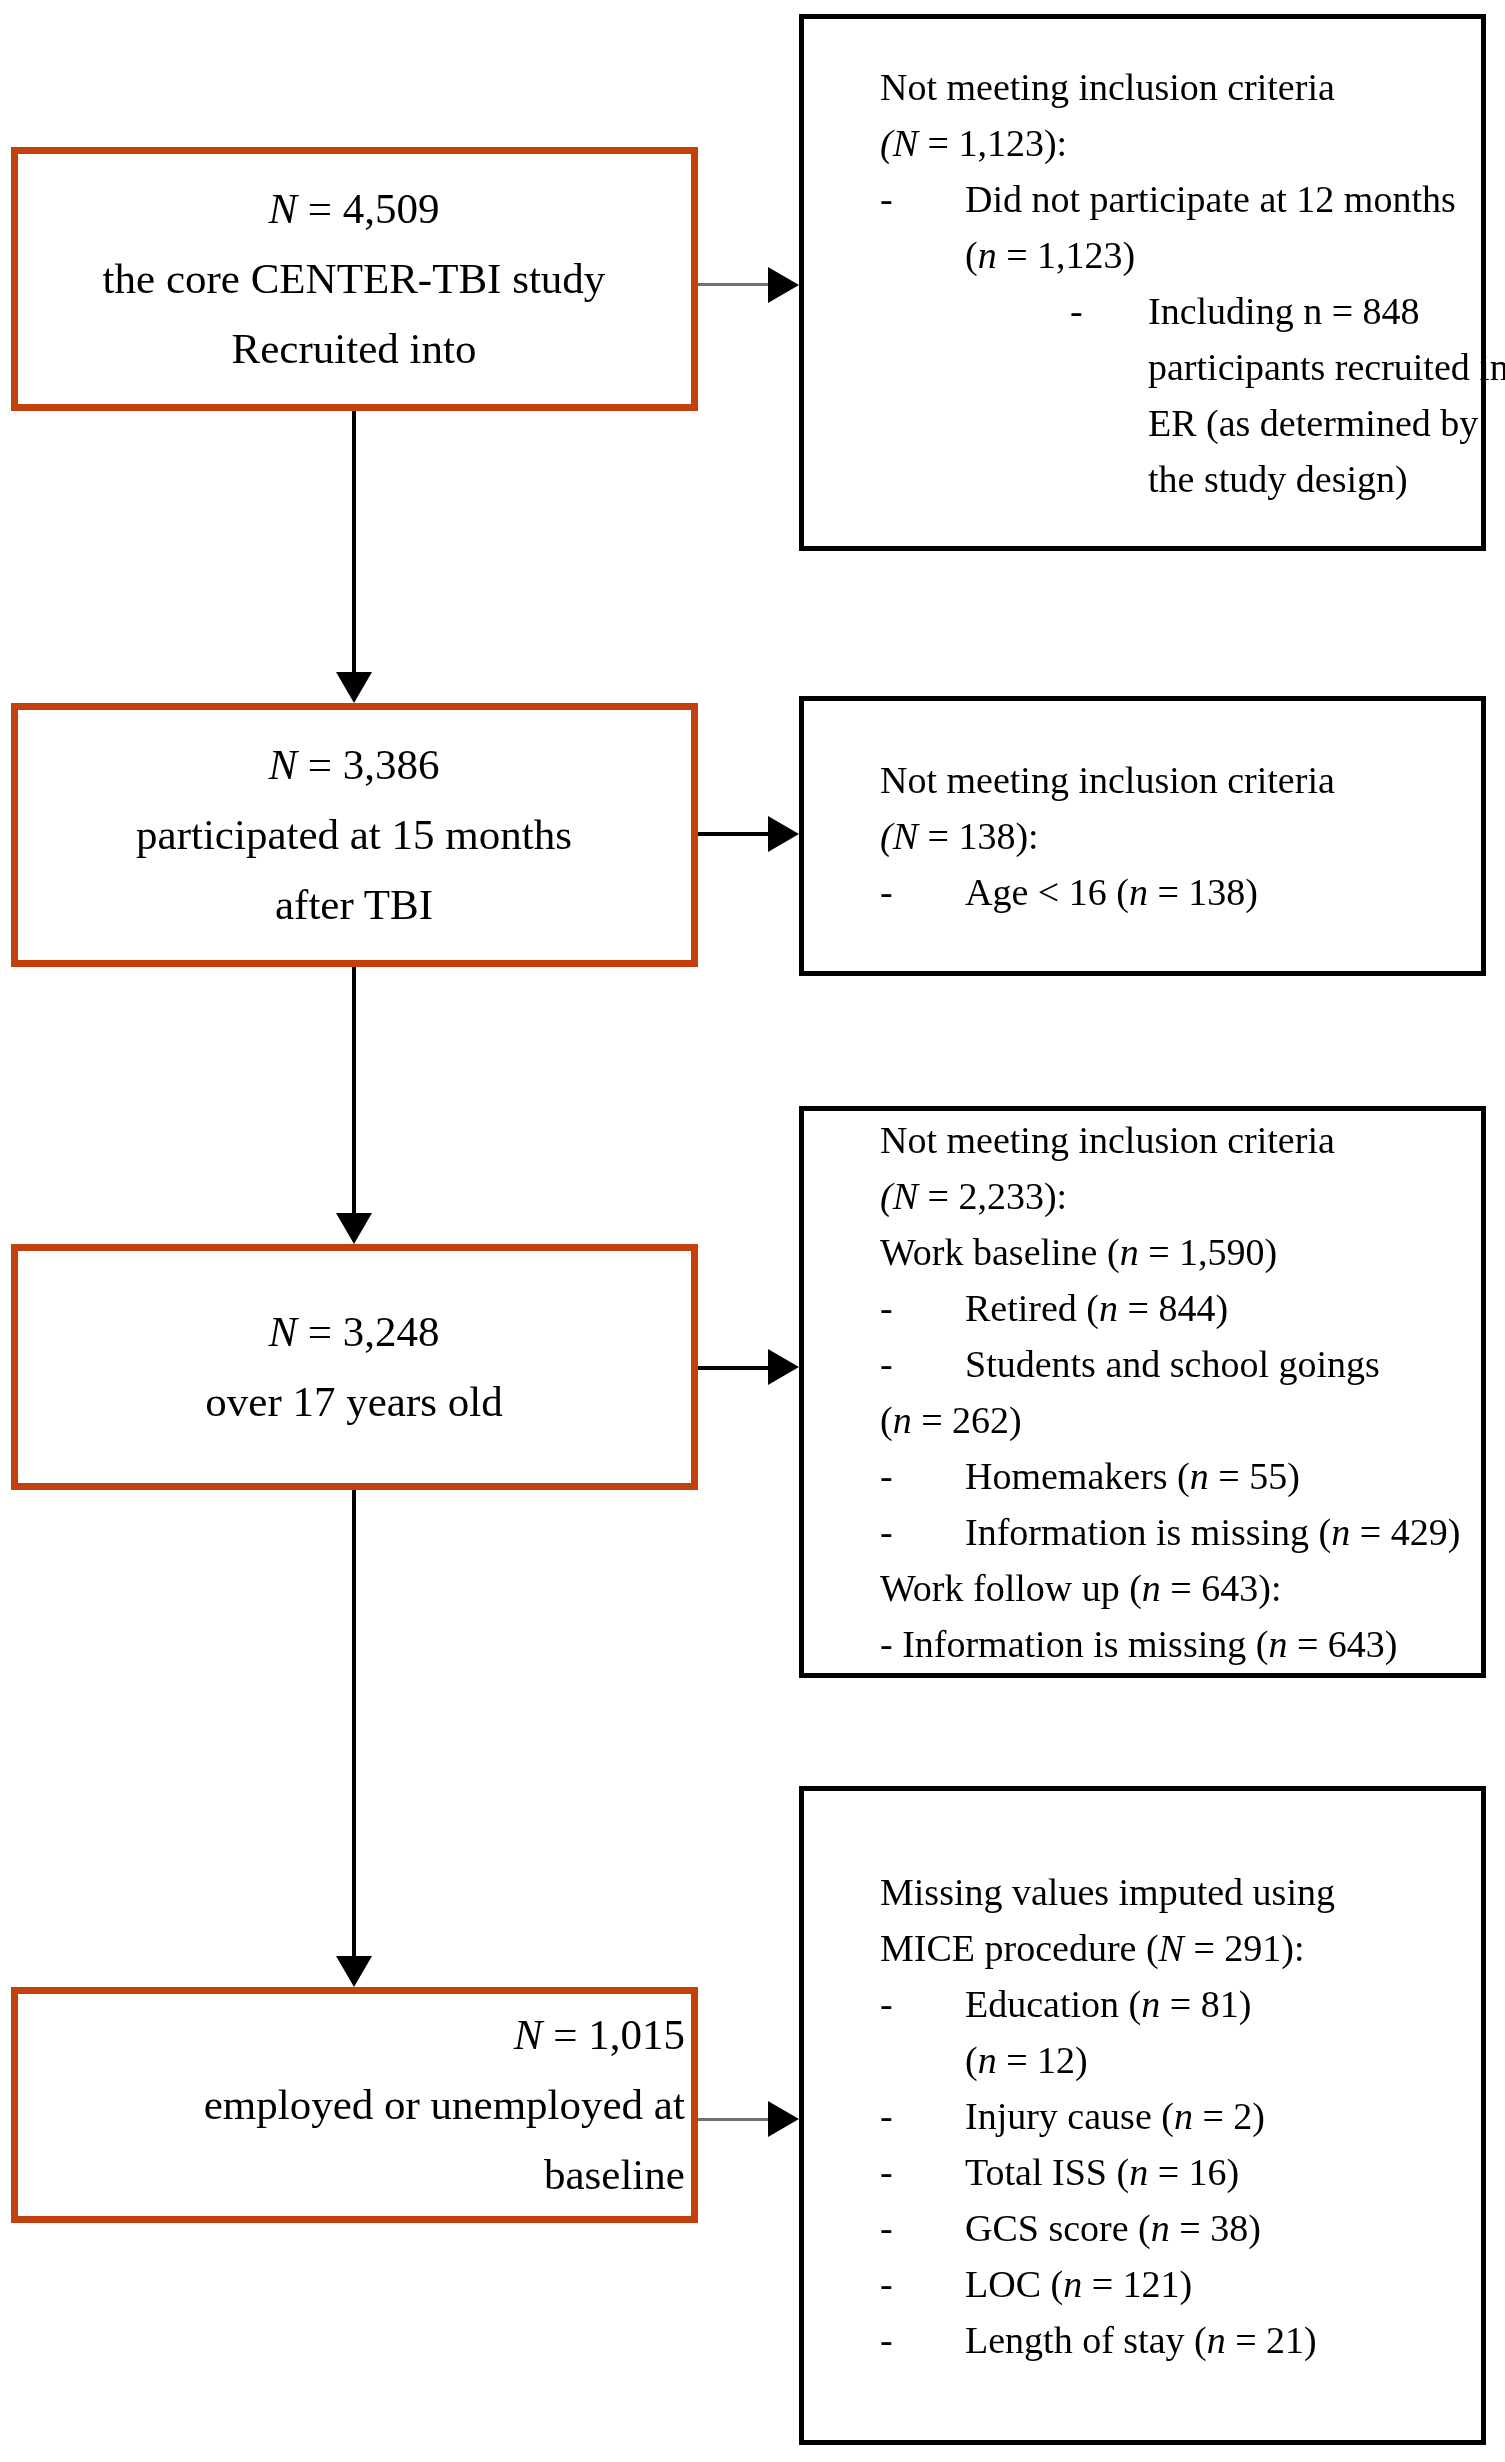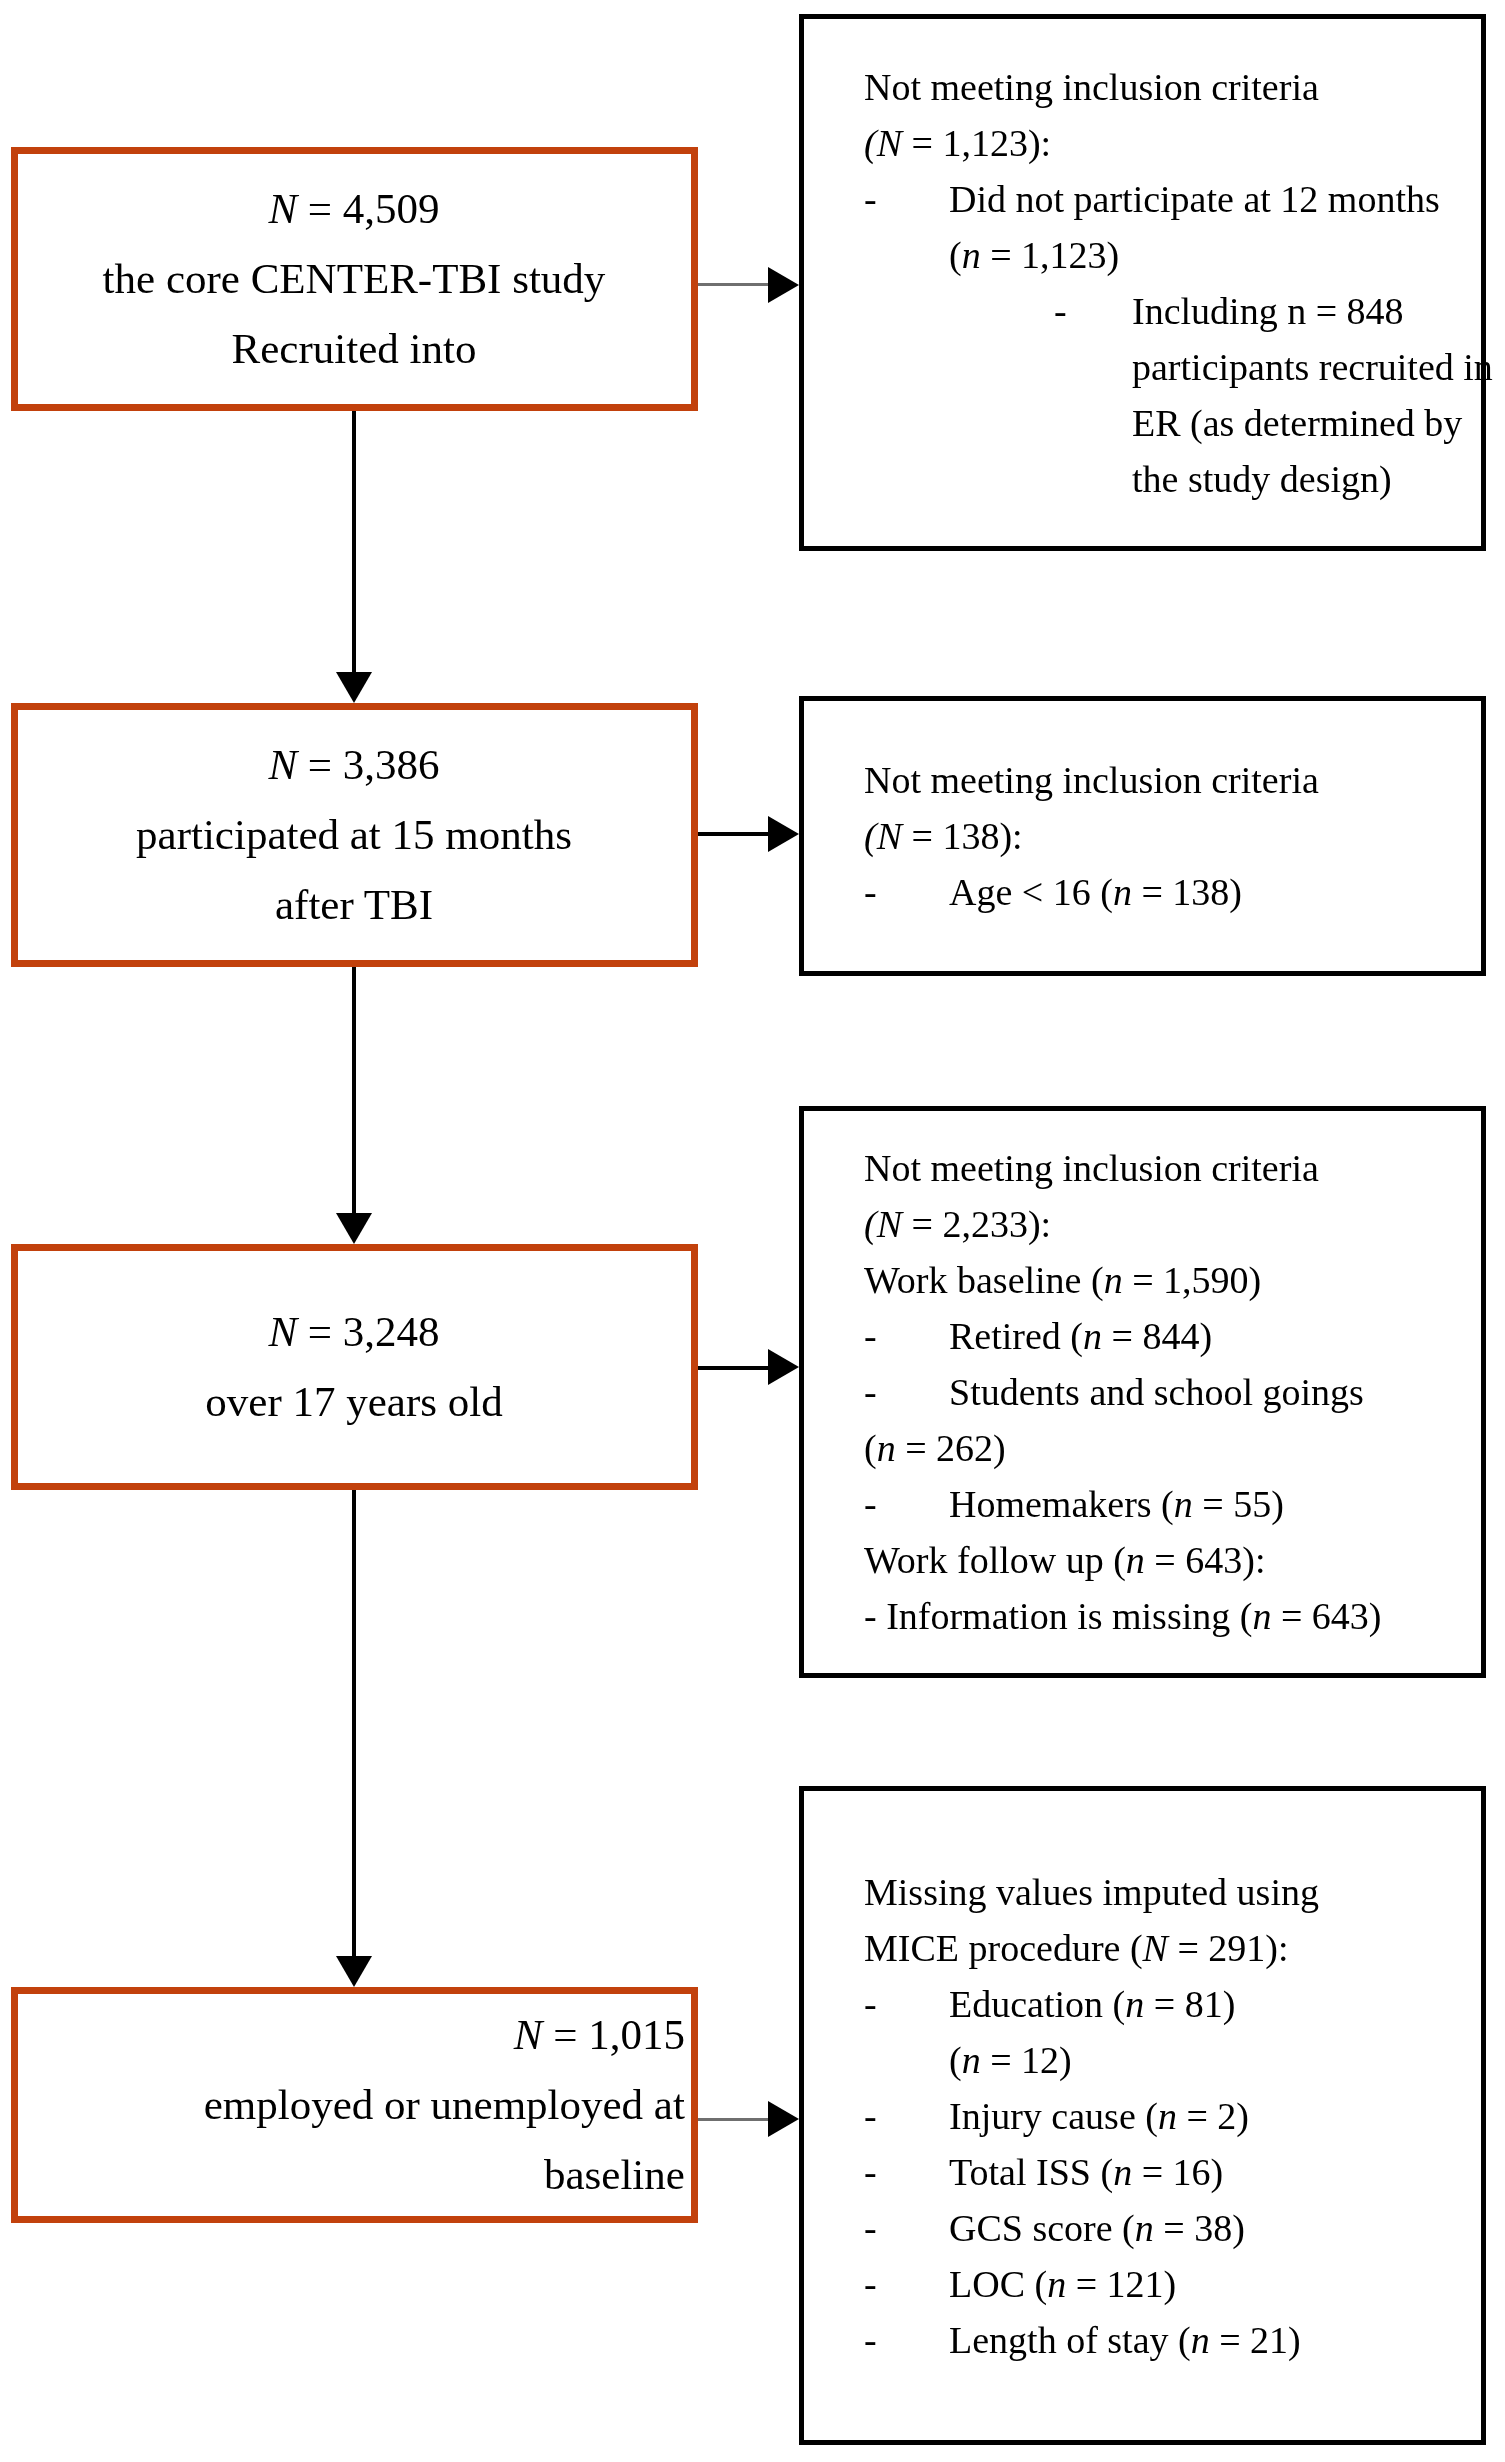--- a/index.html
+++ b/index.html
@@ -15,21 +15,21 @@
   .node.left{
     border:7px solid #c2410c;
     display:flex;flex-direction:column;justify-content:center;
     text-align:center;font-size:43px;line-height:70px;
     padding:0 5.6px;
   }
   .node.right{
     border:5.6px solid #000;
     display:flex;flex-direction:column;justify-content:center;
     font-size:38px;line-height:56px;
-    padding:0 25px 0 60px;
+    padding:0 25px 0 76px;
   }
   .row{white-space:nowrap;}
   .row .dash{display:inline-block;width:85px;}
   .row.b2{margin-left:190px;}
   .row.b2 .dash{width:78px;}
   .row.cont1{margin-left:85px;}
   .row.cont2{margin-left:268px;}
   
   .vline{position:absolute;width:3.5px;background:#000;}
   .hline{position:absolute;height:3.5px;background:#000;}
@@ -113,20 +113,21 @@
   </div>
 
   <div class="node right" style="left:799px;top:1106px;width:687px;height:572px;">
     <div class="row flush">Not meeting inclusion criteria</div>
     <div class="row flush"><i>(N</i> = 2,233):</div>
     <div class="row flush">Work baseline (<i>n</i> = 1,590)</div>
     <div class="row b1"><span class="dash">-</span><span>Retired (<i>n</i> = 844)</span></div>
     <div class="row b1"><span class="dash">-</span><span>Students and school goings</span></div>
     <div class="row flush">(<i>n</i> = 262)</div>
     <div class="row b1"><span class="dash">-</span><span>Homemakers (<i>n</i> = 55)</span></div>
+    <div class="row b1"><span class="dash">-</span><span>Information is missing (<i>n</i> = 429)</span></div>
     <div class="row flush">Work follow up (<i>n</i> = 643):</div>
     <div class="row flush">- Information is missing (<i>n</i> = 643)</div>
   </div>
 
   <div class="node right" style="left:799px;top:1786px;width:687px;height:659px;">
     <div class="row flush">Missing values imputed using</div>
     <div class="row flush">MICE procedure (<i>N</i> = 291):</div>
     <div class="row b1"><span class="dash">-</span><span>Education (<i>n</i> = 81)</span></div>
     <div class="row cont1">(<i>n</i> = 12)</div>
     <div class="row b1"><span class="dash">-</span><span>Injury cause (<i>n</i> = 2)</span></div>

